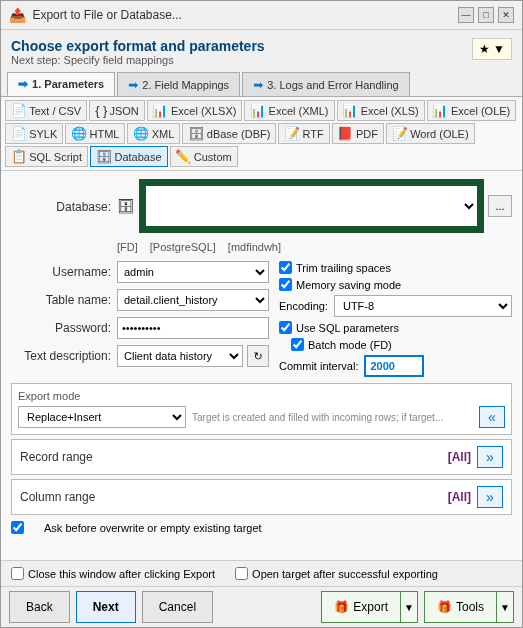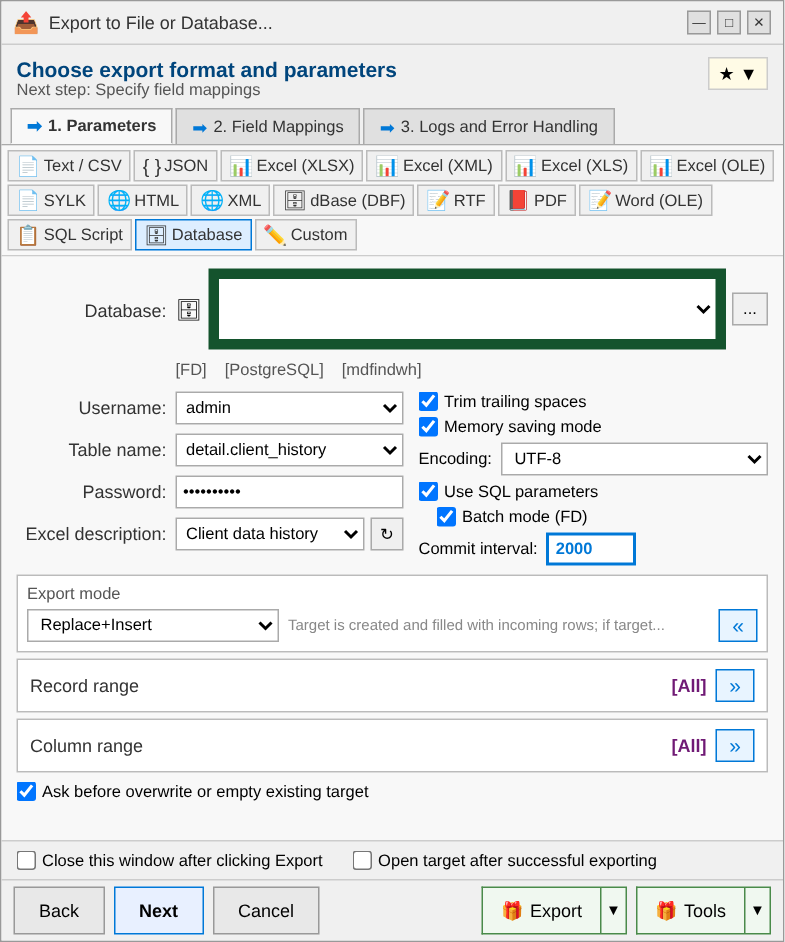--- a/index.html
+++ b/index.html
@@ -332,21 +332,21 @@
       cursor: pointer;
       display: flex;
       align-items: center;
       justify-content: center;
       color: #0078d7;
       font-size: 14px;
     }
     .overwrite-row {
       display: flex;
       align-items: center;
-      gap: 4px;
+      gap: 20px;
       margin-top: 6px;
       font-size: 11px;
     }
     .footer-checkboxes {
       display: flex;
       padding: 6px 10px;
       gap: 20px;
       font-size: 11px;
       background: #f0f0f0;
       border-top: 1px solid #ccc;
@@ -571,21 +571,21 @@
             <option>detail.client_history</option>
           </select>
         </div>
 
         <div class="form-row">
           <div class="form-label">Password:</div>
           <input type="password" class="form-input" value="1234567890" style="flex: 1 1 0%;">
         </div>
 
         <div class="form-row">
-          <div class="form-label">Excel description:</div>
+          <div class="form-label">Text description:</div>
           <div class="table-desc-row" style="flex:1;">
             <select class="form-select" style="flex:1;">
               <option>Client data history</option>
             </select>
             <button class="refresh-btn">↻</button>
           </div>
         </div>
       </div>
 
       <div class="right-col">

